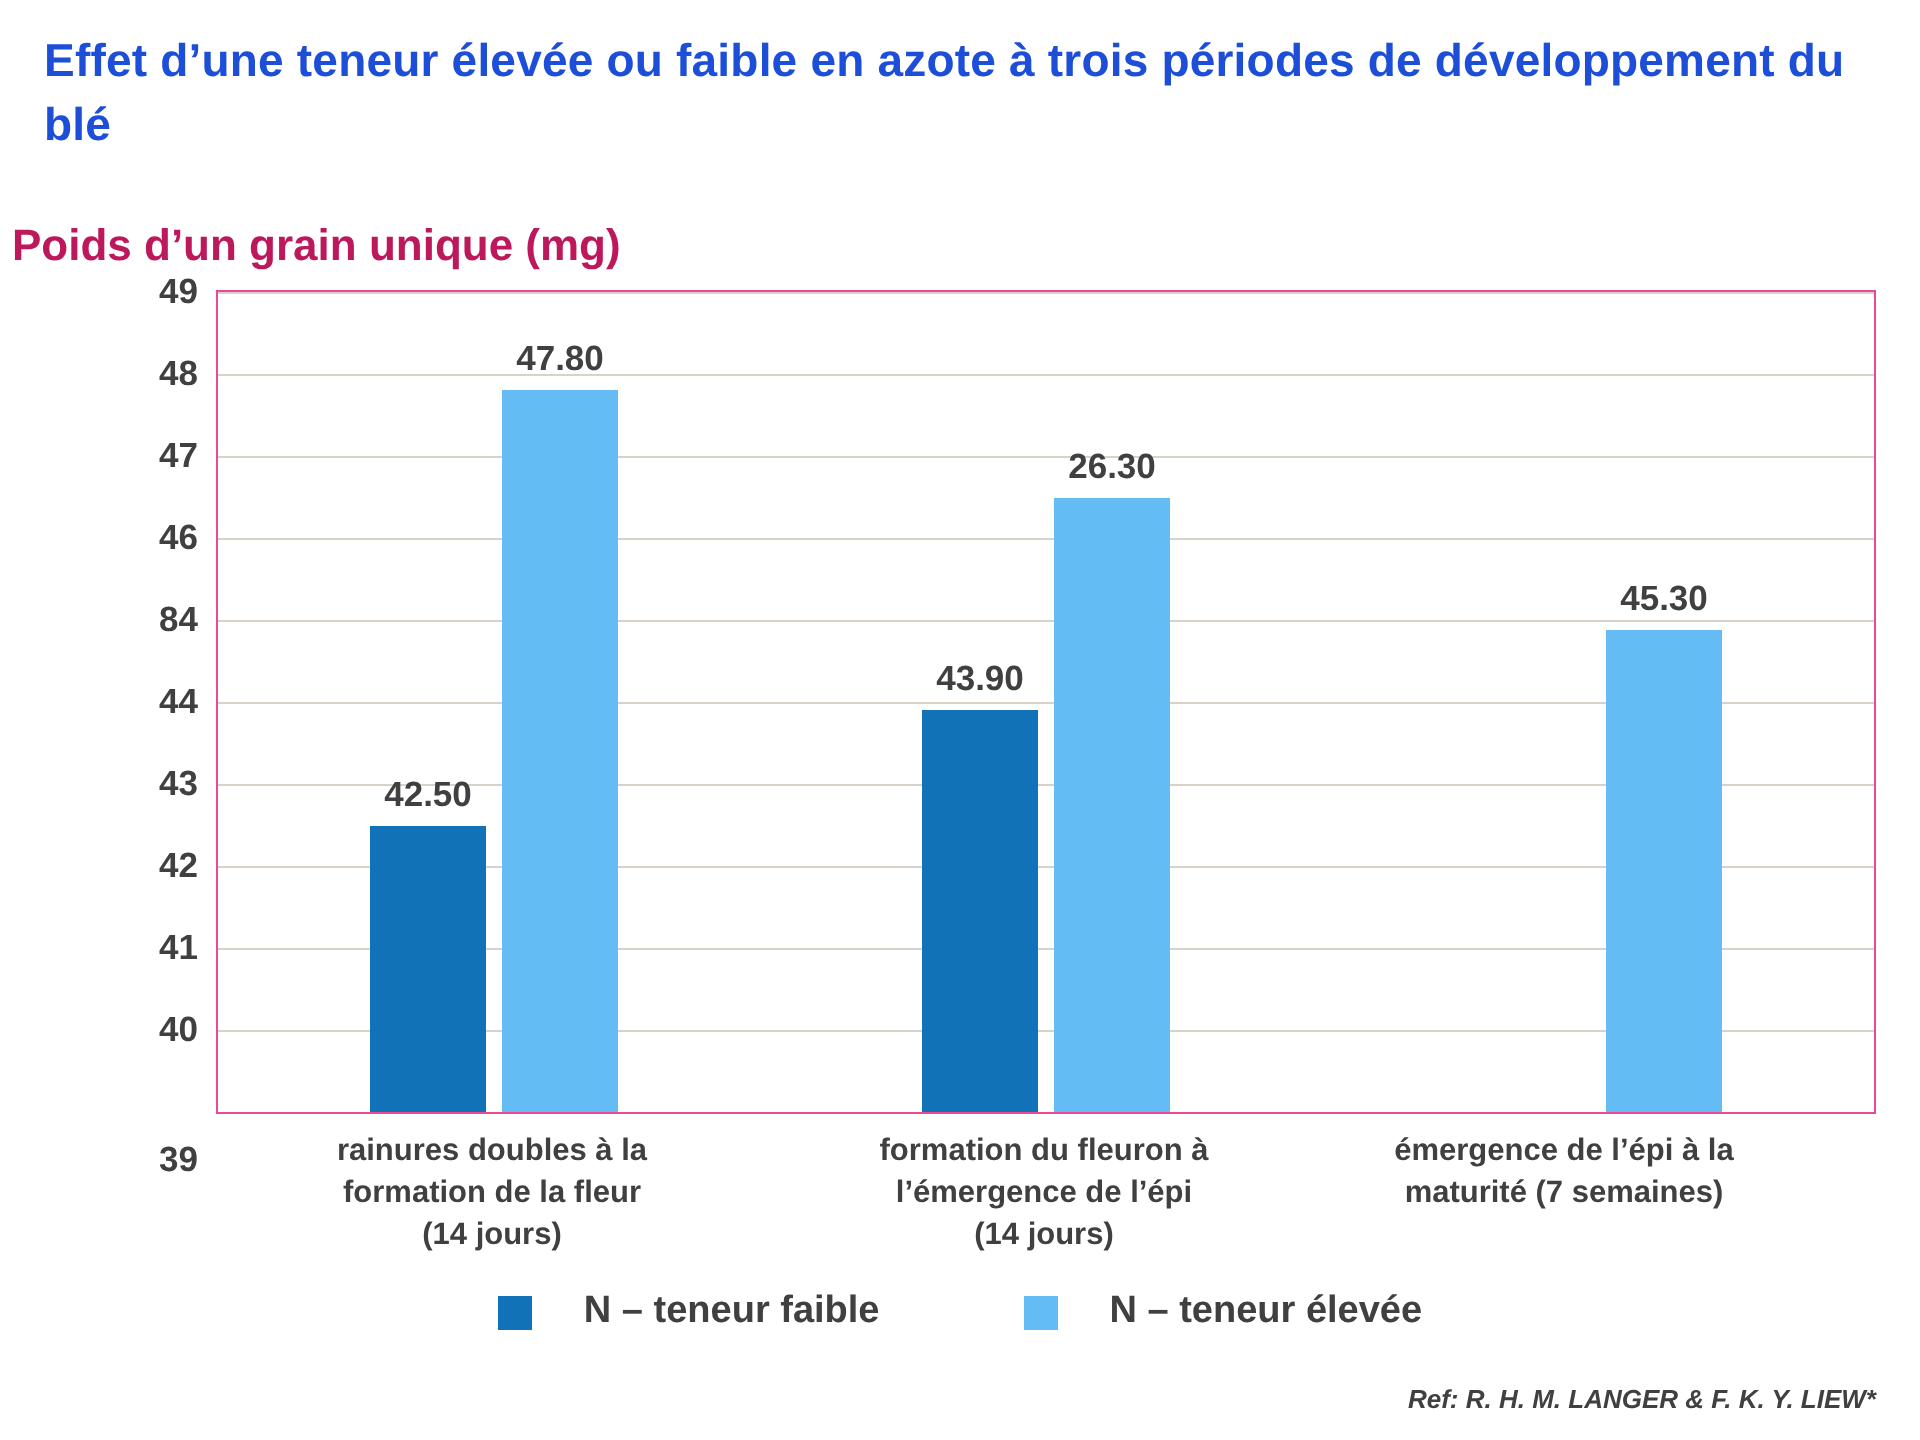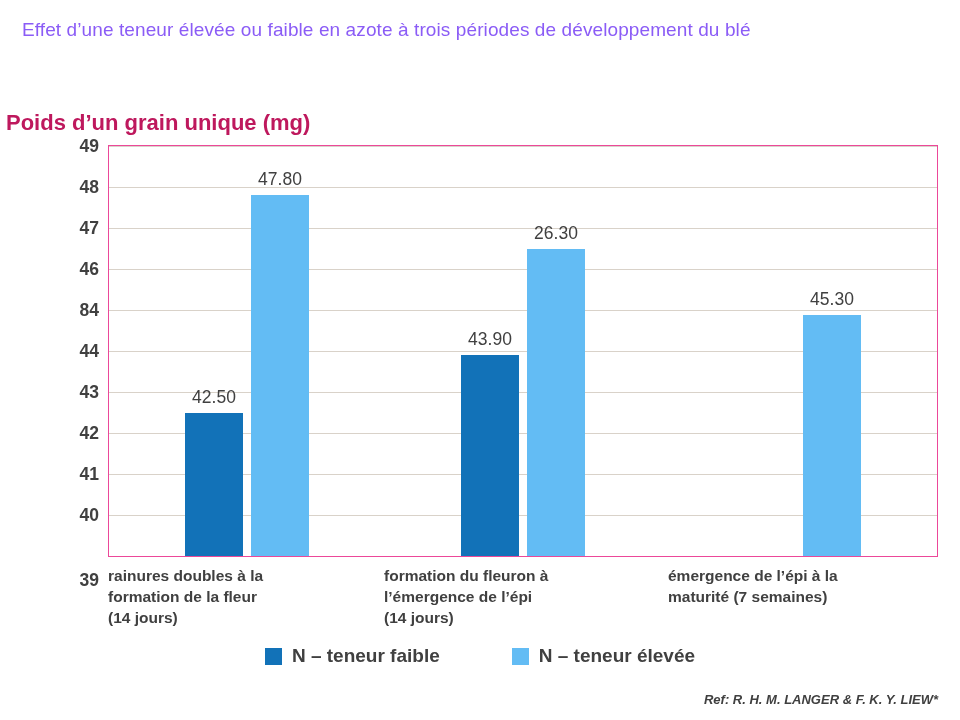--- a/index.html
+++ b/index.html
@@ -13,23 +13,23 @@
     font-family: "Liberation Sans", sans-serif;
     overflow: hidden;
     position: relative;
   }
 
   #title {
     position: absolute;
     left: 22px;
     top: 14px;
     width: 920px;
-    color: #8b5cf6;
-    font-size: 19px;
-    font-weight: normal;
+    color: #1d4ed8;
+    font-size: 23px;
+    font-weight: bold;
     line-height: 32px;
     letter-spacing: 0.1px;
   }
 
   #ylabel {
     position: absolute;
     left: 6px;
     top: 110px;
     color: #be185d;
     font-size: 22px;
@@ -77,49 +77,49 @@
   .bar.low  { background: #1272b8; }
   .bar.high { background: #63bcf4; }
   .barlabel {
     position: absolute;
     bottom: 100%;
     left: 50%;
     transform: translateX(-50%);
     margin-bottom: 5px;
     color: #404040;
     font-size: 17.5px;
-    font-weight: normal;
+    font-weight: bold;
     white-space: nowrap;
   }
 
   .xcat {
     position: absolute;
     top: 565px;
     color: #404040;
     font-size: 15.5px;
     font-weight: bold;
     line-height: 21px;
-    text-align: left;
+    text-align: center;
   }
 
   
   #legend {
     position: absolute;
     left: 0;
     top: 645px;
     width: 960px;
     display: flex;
     justify-content: center;
     align-items: center;
     gap: 72px;
   }
   .legend-item {
     display: flex;
     align-items: center;
-    gap: 10px;
+    gap: 26px;
     text-align: center;
   }
   .swatch {
     width: 17px;
     height: 17px;
     display: inline-block;
   }
   .legend-label {
     color: #404040;
     font-size: 19px;
@@ -207,16 +207,16 @@
 <div class="xcat" style="left: 108px; width: 276px;">
     <div>rainures doubles à la</div>
     <div>formation de la fleur</div>
     <div>(14 jours)</div>
   </div>
 <div class="xcat" style="left: 384px; width: 276px;">
     <div>formation du fleuron à</div>
     <div>l’émergence de l’épi</div>
     <div>(14 jours)</div>
   </div>
-<div class="xcat" style="left: 668px; width: 276px;">
+<div class="xcat" style="left: 644px; width: 276px;">
     <div>émergence de l’épi à la</div>
     <div>maturité (7 semaines)</div>
   </div>
 
 </body></html>

